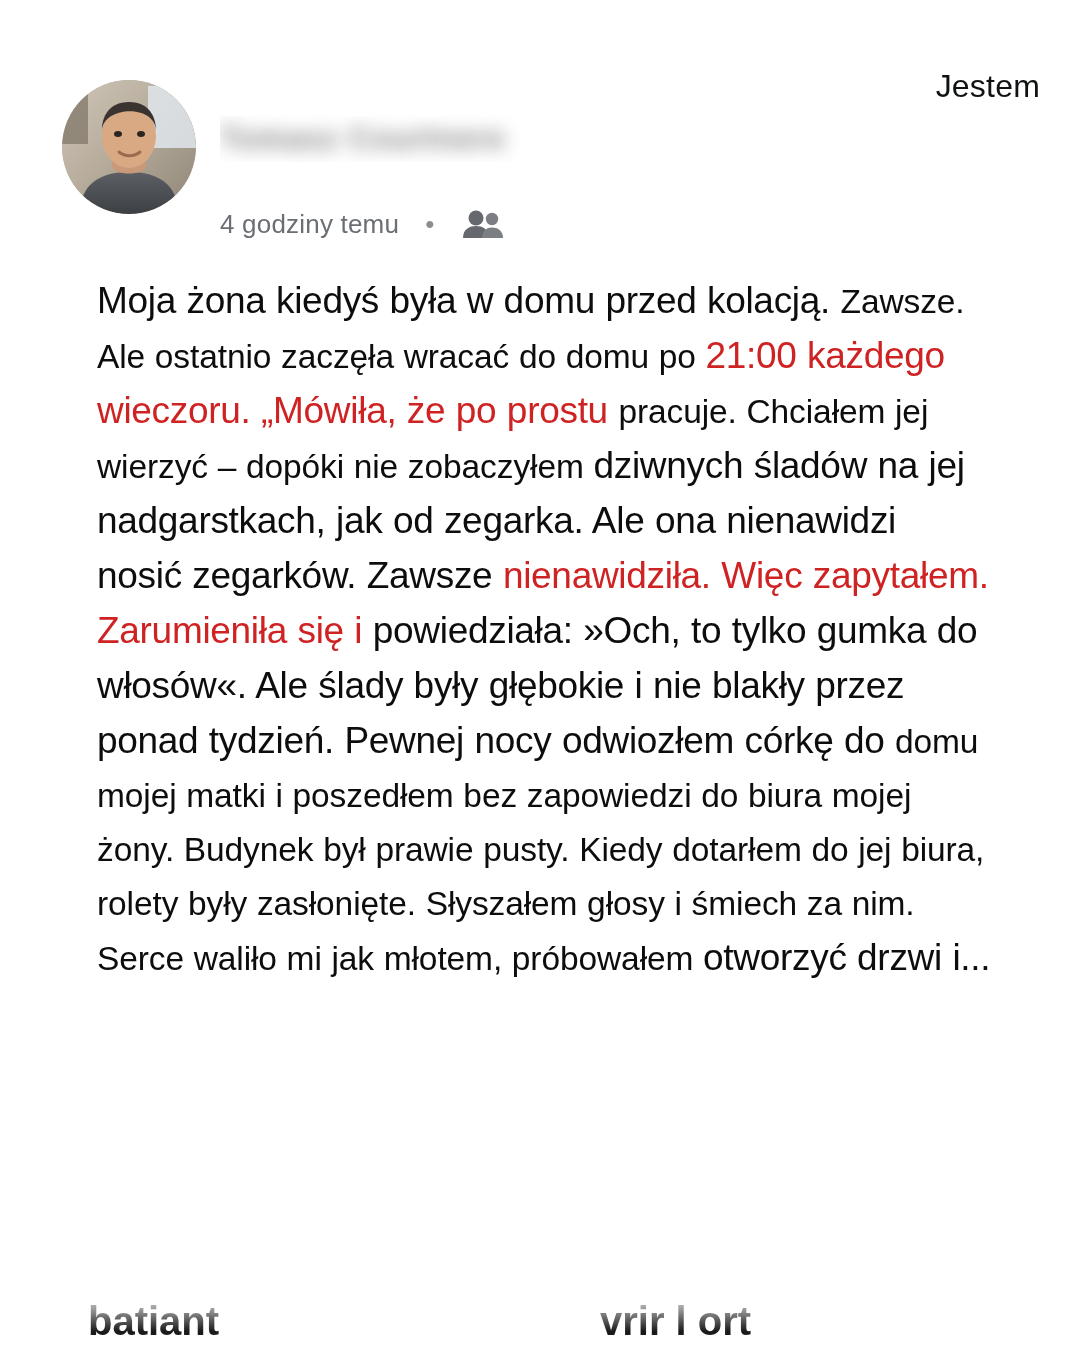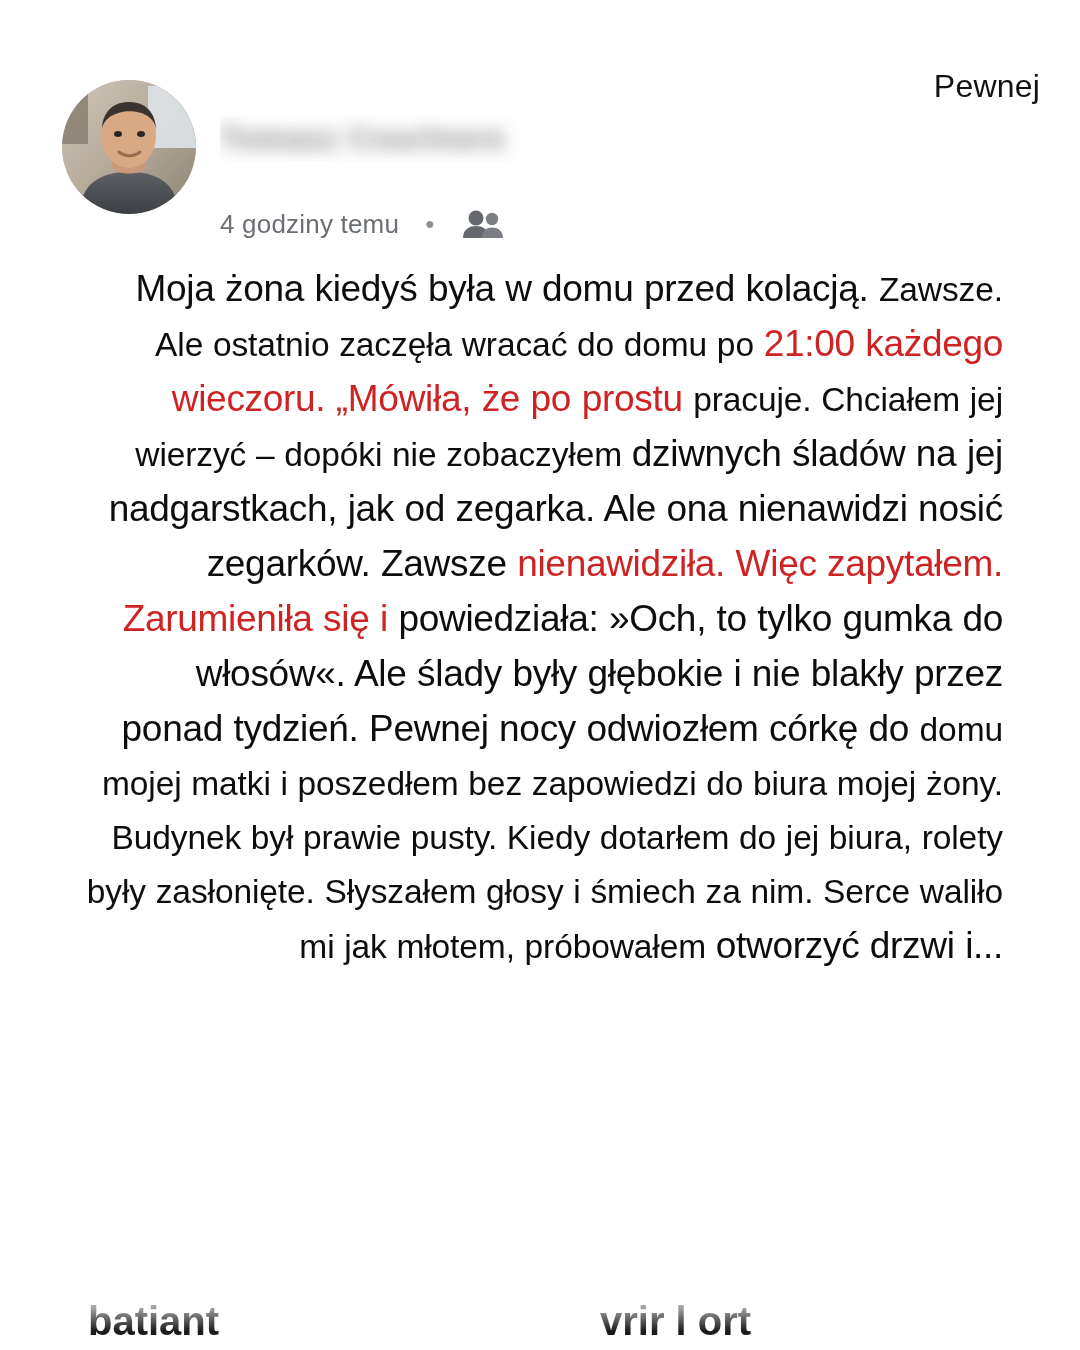--- a/index.html
+++ b/index.html
@@ -89,27 +89,26 @@
   }
 
   
   .post-body {
     position: absolute;
     top: 262px;
     left: 85px;
     width: 918px;
   }
   .post-body p {
-    margin: 0;
+    margin: 12px;
     font-size: 33.5px;
     line-height: 54px;
     color: #0d0d0d;
     letter-spacing: -0.1px;
     word-spacing: 0.5px;
-    text-align: right;
   }
   .seg-big {
     font-size: 37px;
     font-weight: 500;
     letter-spacing: -0.3px;
   }
   .seg-red {
     color: #cf2222;
     font-size: 37px;
     font-weight: 500;
@@ -193,21 +192,21 @@
     <span class="audience-icon">
       <svg width="46" height="32" viewBox="0 0 46 32" xmlns="http://www.w3.org/2000/svg" aria-hidden="true">
         <circle cx="16" cy="10" r="7.5" fill="#65696d"></circle>
         <path d="M3 30 C3 21 9.5 18 16 18 C22.5 18 29 21 29 30 Z" fill="#65696d"></path>
         <circle cx="32" cy="11" r="6.2" fill="#7b7f83"></circle>
         <path d="M22 30 C22 22.5 27 19.5 32 19.5 C37.5 19.5 43 22.5 43 30 Z" fill="#7b7f83"></path>
       </svg>
     </span>
   </div>
 
-  <div class="jestem-label">Pewnej</div>
+  <div class="jestem-label">Jestem</div>
 </div>
 
 <div class="post-body">
   <p id="post-text"><span class="seg-big">Moja żona kiedyś była w domu przed kolacją. </span><span class="seg-norm">Zawsze. Ale ostatnio zaczęła wracać do domu po </span><span class="seg-red">21:00 każdego wieczoru. „Mówiła, że po prostu </span><span class="seg-norm">pracuje. Chciałem jej wierzyć – dopóki nie zobaczyłem </span><span class="seg-big">dziwnych śladów na jej nadgarstkach, jak od zegarka. Ale ona nienawidzi nosić zegarków. Zawsze </span><span class="seg-red">nienawidziła. Więc zapytałem. Zarumieniła się i </span><span class="seg-big">powiedziała: »Och, to tylko gumka do włosów«. Ale ślady były głębokie i nie blakły przez ponad tydzień. Pewnej nocy odwiozłem córkę do </span><span class="seg-norm">domu mojej matki i poszedłem bez zapowiedzi do biura mojej żony. Budynek był prawie pusty. Kiedy dotarłem do jej biura, rolety były zasłonięte. Słyszałem głosy i śmiech za nim. Serce waliło mi jak młotem, próbowałem </span><span class="seg-big">otworzyć drzwi i...</span></p>
 </div>
 
 <div class="bottom-strip">
   <div class="cut cut-a">batiant</div>
   <div class="cut cut-b">vrir l   ort</div>
   <div class="bottom-fade"></div>

